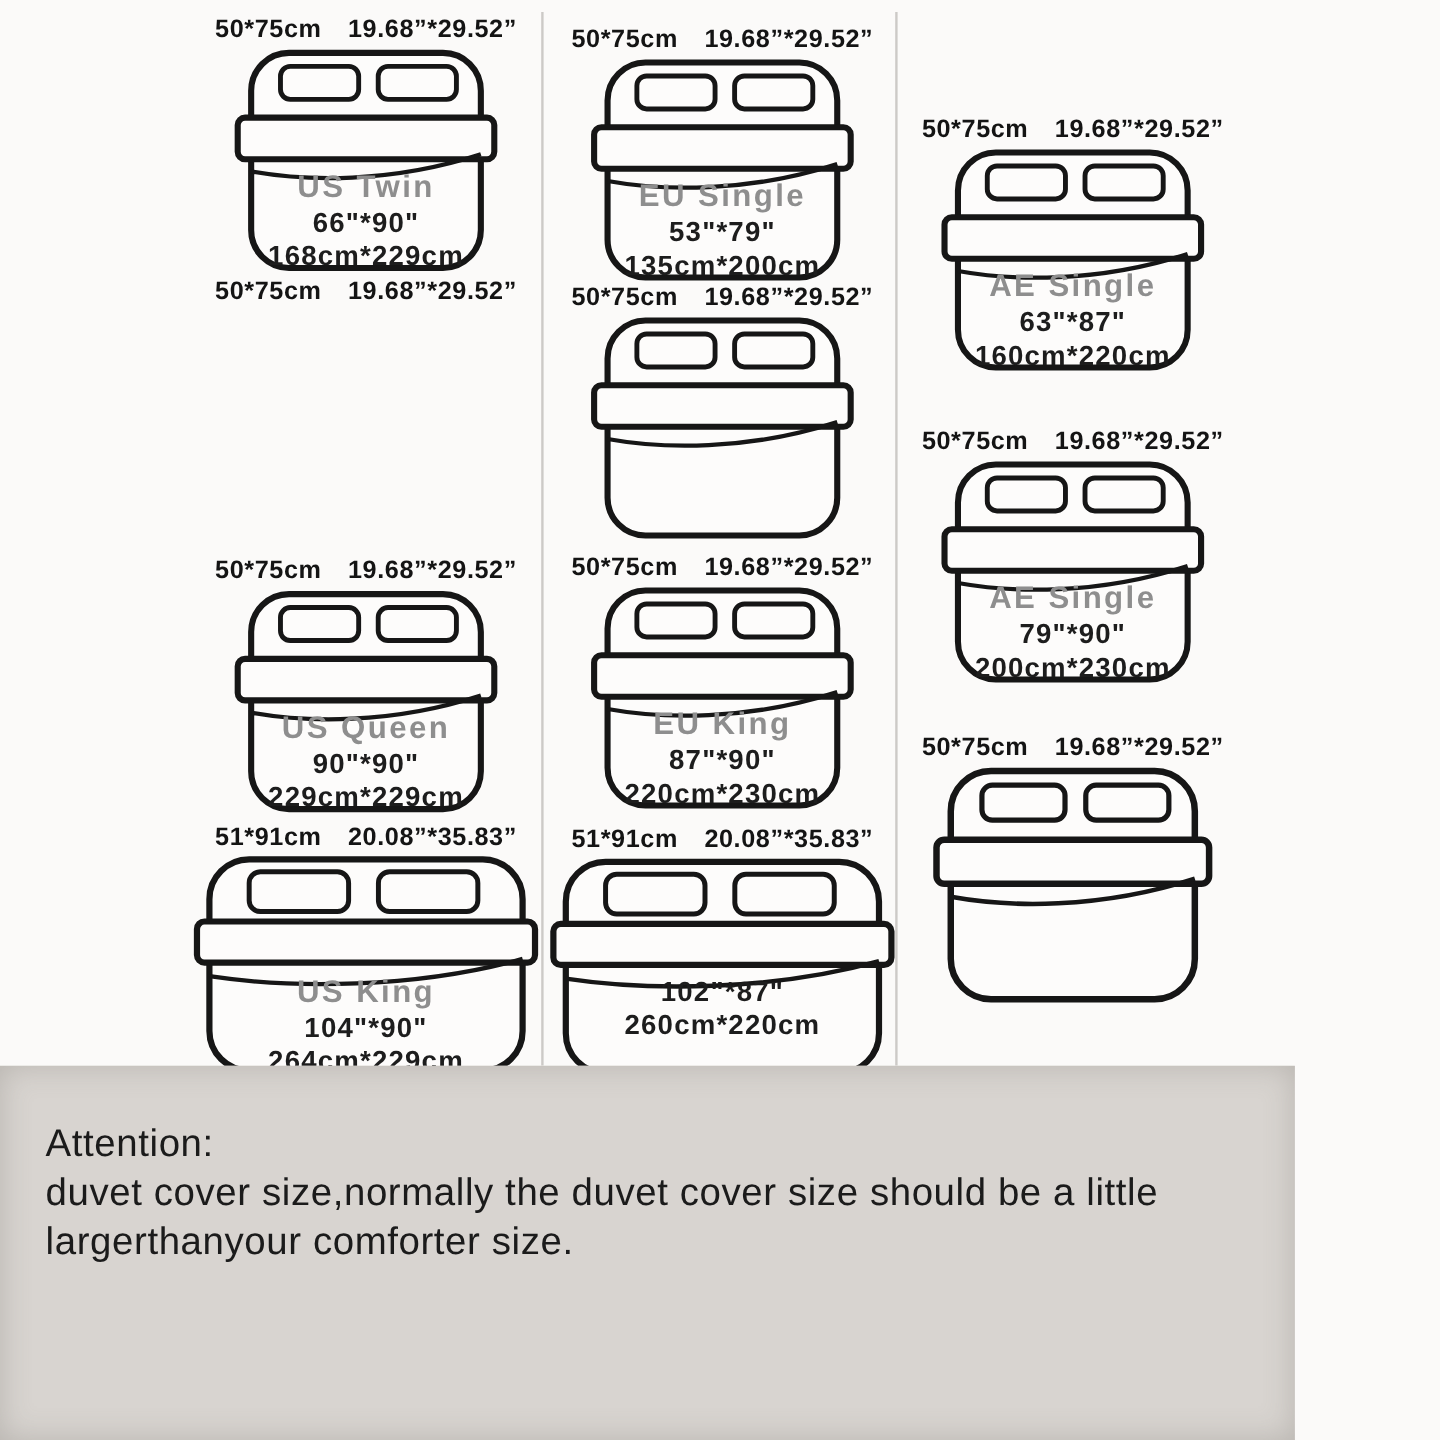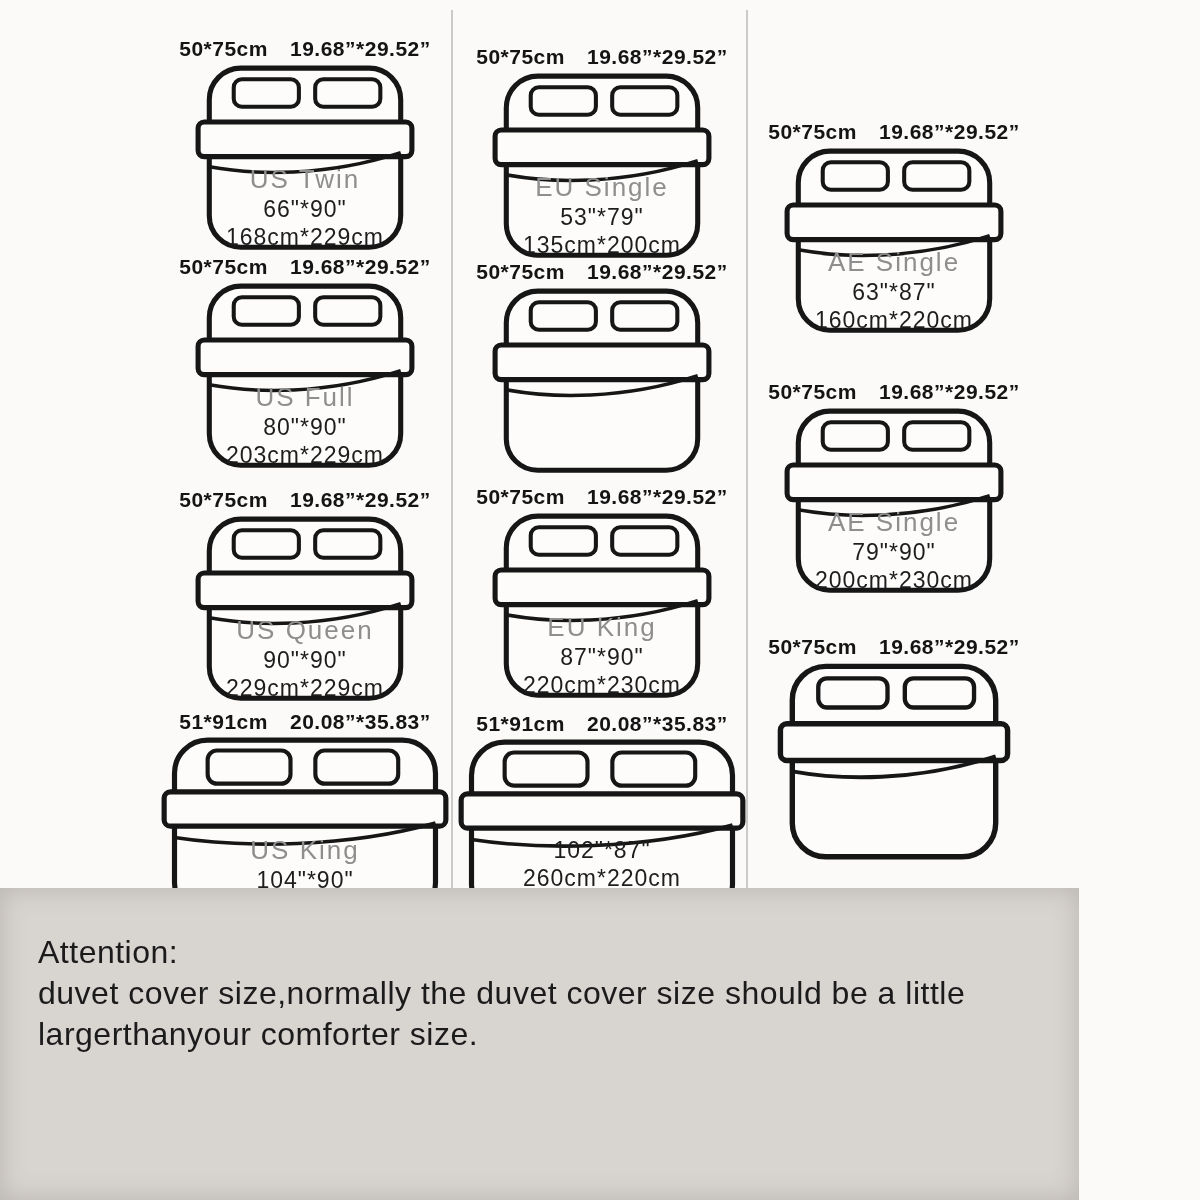--- a/index.html
+++ b/index.html
@@ -15,23 +15,23 @@
   }
   .divider{
     position:absolute;
     top:10px;height:878px;width:2px;
     background:#cccac7;
   }
   .card{position:absolute;}
   .ph{
     display:flex;justify-content:center;gap:22px;
     font-weight:bold;font-size:21px;line-height:24px;
-    color:#141414;letter-spacing:0.5px;white-space:nowrap;margin-top:24px;
-  }
-  .fig{position:relative;margin-top:2px;}
+    color:#141414;letter-spacing:0.5px;white-space:nowrap;
+  }
+  .fig{position:relative;margin-top:2px;font-weight:bold;}
   .fig svg{display:block;margin:0 auto;}
   .svg-n{width:224px;}
   .svg-k{width:290px;}
   .svg-xl{width:238px;}
   .btxt{
     position:absolute;left:0;right:0;top:53%;
     display:flex;flex-direction:column;align-items:center;gap:2px;
     text-align:center;
   }
   .bname{
@@ -94,30 +94,20 @@
         <div class="bsize">168cm*229cm</div>
       </div>
     </div>
   </div>
 
   <div class="card" style="left:165px;top:231px;width:280px">
     <div class="ph">
       <span>50*75cm</span>
       <span>19.68”*29.52”</span>
     </div>
-    <div class="fig">
-      <svg class="svg-n" viewBox="0 0 220 188">
-          <use href="#bed-normal"></use>
-        </svg>
-      <div class="btxt">
-        <div class="bname">US Full</div>
-        <div class="bsize">80"*90"</div>
-        <div class="bsize">203cm*229cm</div>
-      </div>
-    </div>
   </div>
 
   <div class="card" style="left:165px;top:464px;width:280px">
     <div class="ph">
       <span>50*75cm</span>
       <span>19.68”*29.52”</span>
     </div>
     <div class="fig">
       <svg class="svg-n" viewBox="0 0 220 188">
           <use href="#bed-normal"></use>

